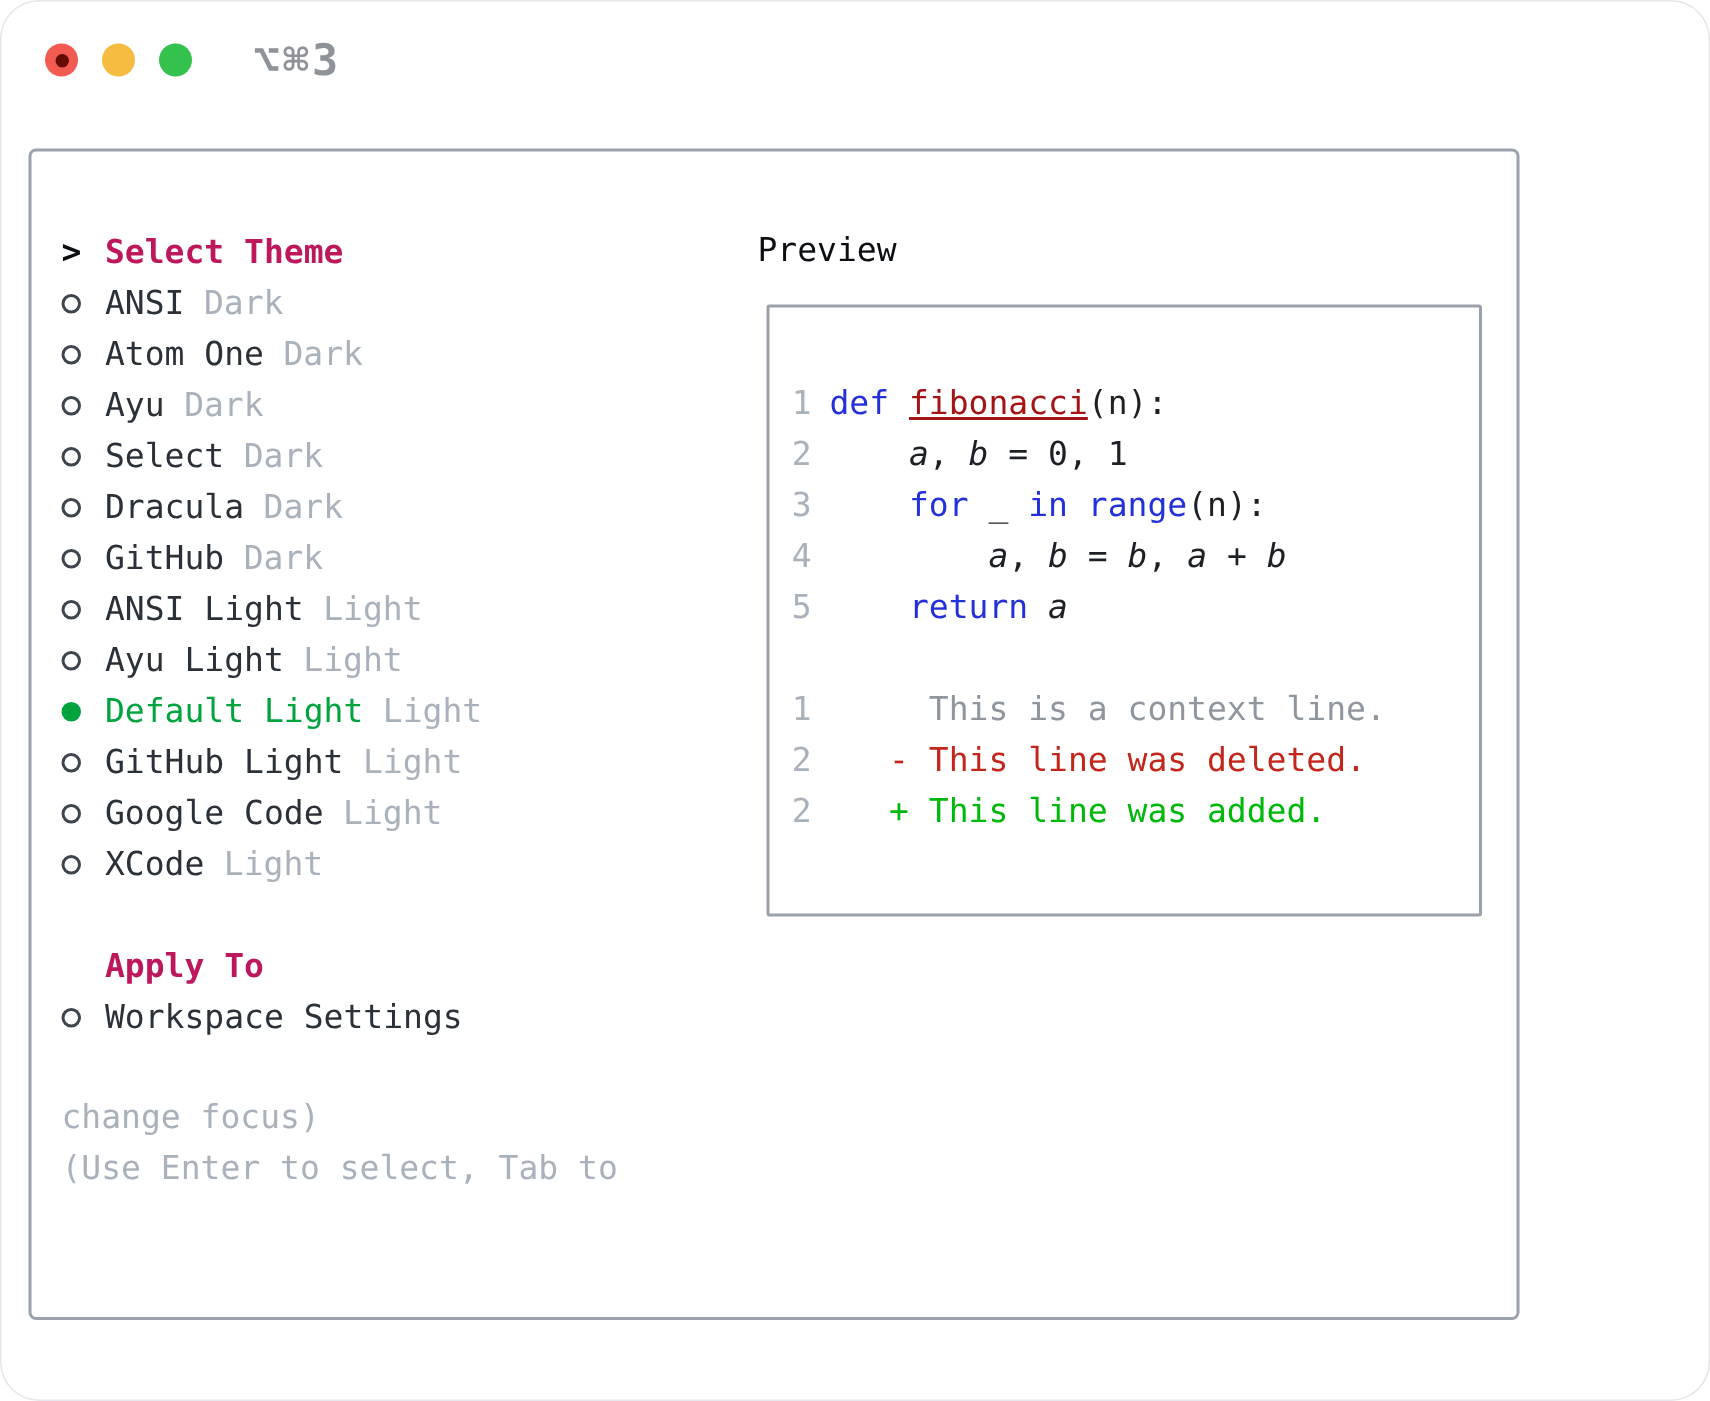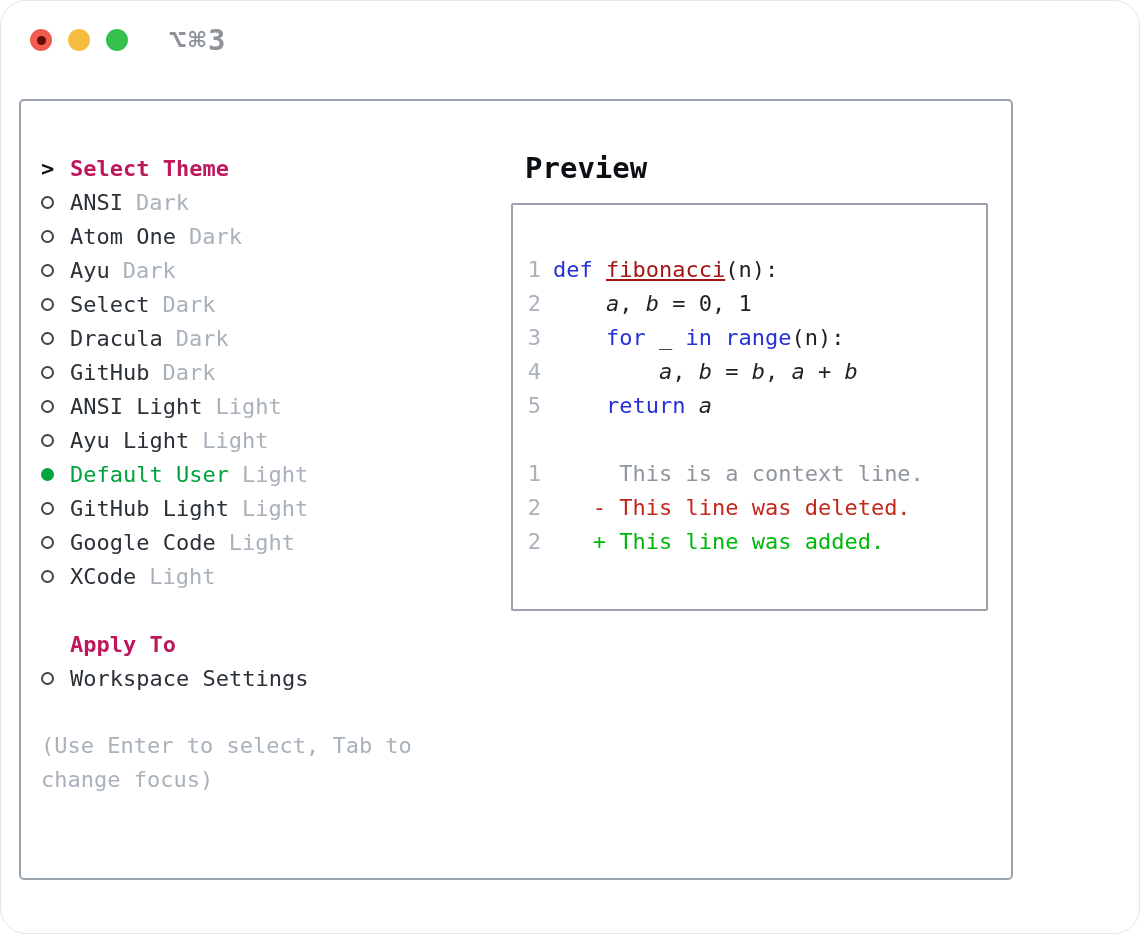--- a/index.html
+++ b/index.html
@@ -40,22 +40,22 @@
   .name-selected { color:var(--accent_green); }
   .tag { margin-left:13px; color:var(--muted_gray); }
   .dot { width:13px; height:13px; border-radius:50%; border:2px solid #3e454d; }
   .dot-selected { background:var(--accent_green); border-color:var(--accent_green); }
   .spacer { height:34px; }
   .hint { color:var(--muted_gray); }
   .hint div { height:34px; line-height:34px; white-space:pre; }
 
   
   .preview-title {
-    position:absolute; left:504px; top:50px; height:34px; line-height:34px;
-    font-size:29px; font-weight:700; color:#0b0e12;
+    position:absolute; left:484px; top:50px; height:34px; line-height:34px;
+    font-size:22px; font-weight:400; color:#0b0e12;
   }
   .preview-box {
     position:absolute; left:490px; top:102px; width:477px; height:408px;
     border:2px solid var(--box_border); border-radius:2px; background:#ffffff;
     padding:48px 0 0 14px; overflow:hidden;
   }
   .code-line { height:34px; line-height:34px; font-size:22px; white-space:pre; display:flex; }
   .ln { display:inline-block; width:14px; flex:0 0 14px; text-align:right; margin-right:12px; color:var(--muted_gray); }
   .code { white-space:pre; }
   .seg-kw   { color:var(--keyword_blue); }
@@ -90,42 +90,42 @@
 
       <div>
           <div class="row"><span class="marker"><span class="dot"></span></span><span class="name">ANSI</span><span class="tag">Dark</span></div>
           <div class="row"><span class="marker"><span class="dot"></span></span><span class="name">Atom One</span><span class="tag">Dark</span></div>
           <div class="row"><span class="marker"><span class="dot"></span></span><span class="name">Ayu</span><span class="tag">Dark</span></div>
           <div class="row"><span class="marker"><span class="dot"></span></span><span class="name">Select</span><span class="tag">Dark</span></div>
           <div class="row"><span class="marker"><span class="dot"></span></span><span class="name">Dracula</span><span class="tag">Dark</span></div>
           <div class="row"><span class="marker"><span class="dot"></span></span><span class="name">GitHub</span><span class="tag">Dark</span></div>
           <div class="row"><span class="marker"><span class="dot"></span></span><span class="name">ANSI Light</span><span class="tag">Light</span></div>
           <div class="row"><span class="marker"><span class="dot"></span></span><span class="name">Ayu Light</span><span class="tag">Light</span></div>
-          <div class="row"><span class="marker"><span class="dot dot-selected"></span></span><span class="name name-selected">Default User</span><span class="tag">Light</span></div>
+          <div class="row"><span class="marker"><span class="dot dot-selected"></span></span><span class="name name-selected">Default Light</span><span class="tag">Light</span></div>
           <div class="row"><span class="marker"><span class="dot"></span></span><span class="name">GitHub Light</span><span class="tag">Light</span></div>
           <div class="row"><span class="marker"><span class="dot"></span></span><span class="name">Google Code</span><span class="tag">Light</span></div>
           <div class="row"><span class="marker"><span class="dot"></span></span><span class="name">XCode</span><span class="tag">Light</span></div>
         </div>
 
       <div class="spacer"></div>
 
       <div class="row">
         <span class="marker"></span>
         <span class="header-text">Apply To</span>
       </div>
 
       <div>
           <div class="row"><span class="marker"><span class="dot"></span></span><span class="name">Workspace Settings</span></div>
         </div>
 
       <div class="spacer"></div>
 
       <div class="hint">
+          <div>change focus)</div>
           <div>(Use Enter to select, Tab to</div>
-          <div>change focus)</div>
         </div>
     </div>
 
     <div class="preview-title">Preview</div>
 
     <div class="preview-box">
       <div>
           <div class="code-line"><span class="ln">1</span><span class="code"><span class="seg-kw">def</span><span class="seg-plain"> </span><span class="seg-fn">fibonacci</span><span class="seg-plain">(n):</span></span></div>
           <div class="code-line"><span class="ln">2</span><span class="code"><span class="seg-plain">    </span><span class="seg-var">a</span><span class="seg-plain">, </span><span class="seg-var">b</span><span class="seg-plain"> = 0, 1</span></span></div>
           <div class="code-line"><span class="ln">3</span><span class="code"><span class="seg-plain">    </span><span class="seg-kw">for</span><span class="seg-plain"> _ </span><span class="seg-kw">in</span><span class="seg-plain"> </span><span class="seg-kw">range</span><span class="seg-plain">(n):</span></span></div>

